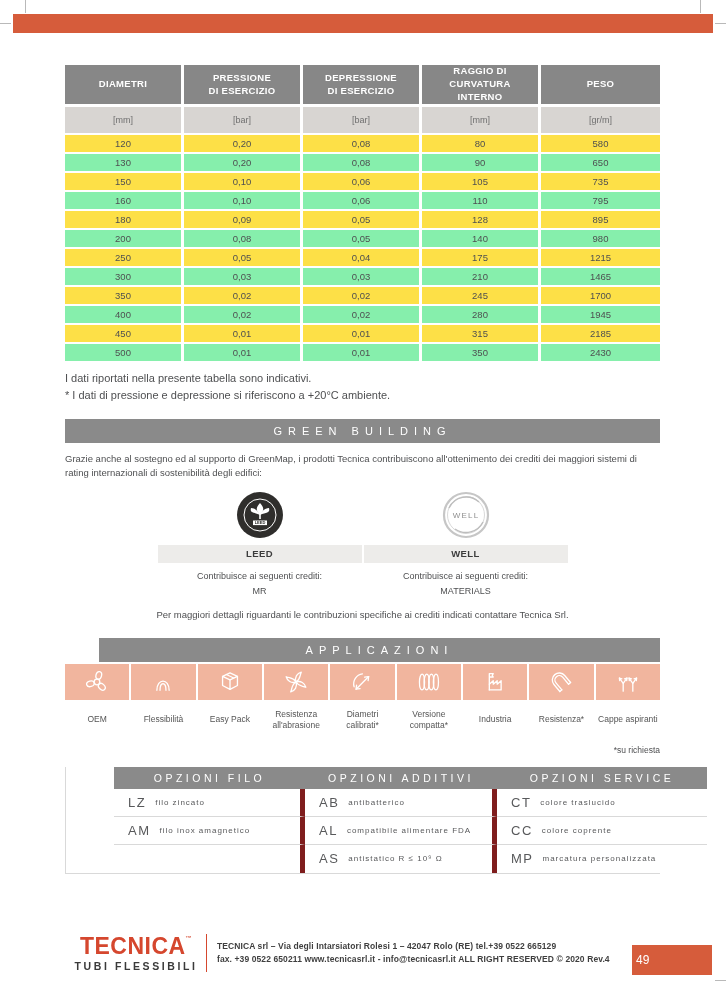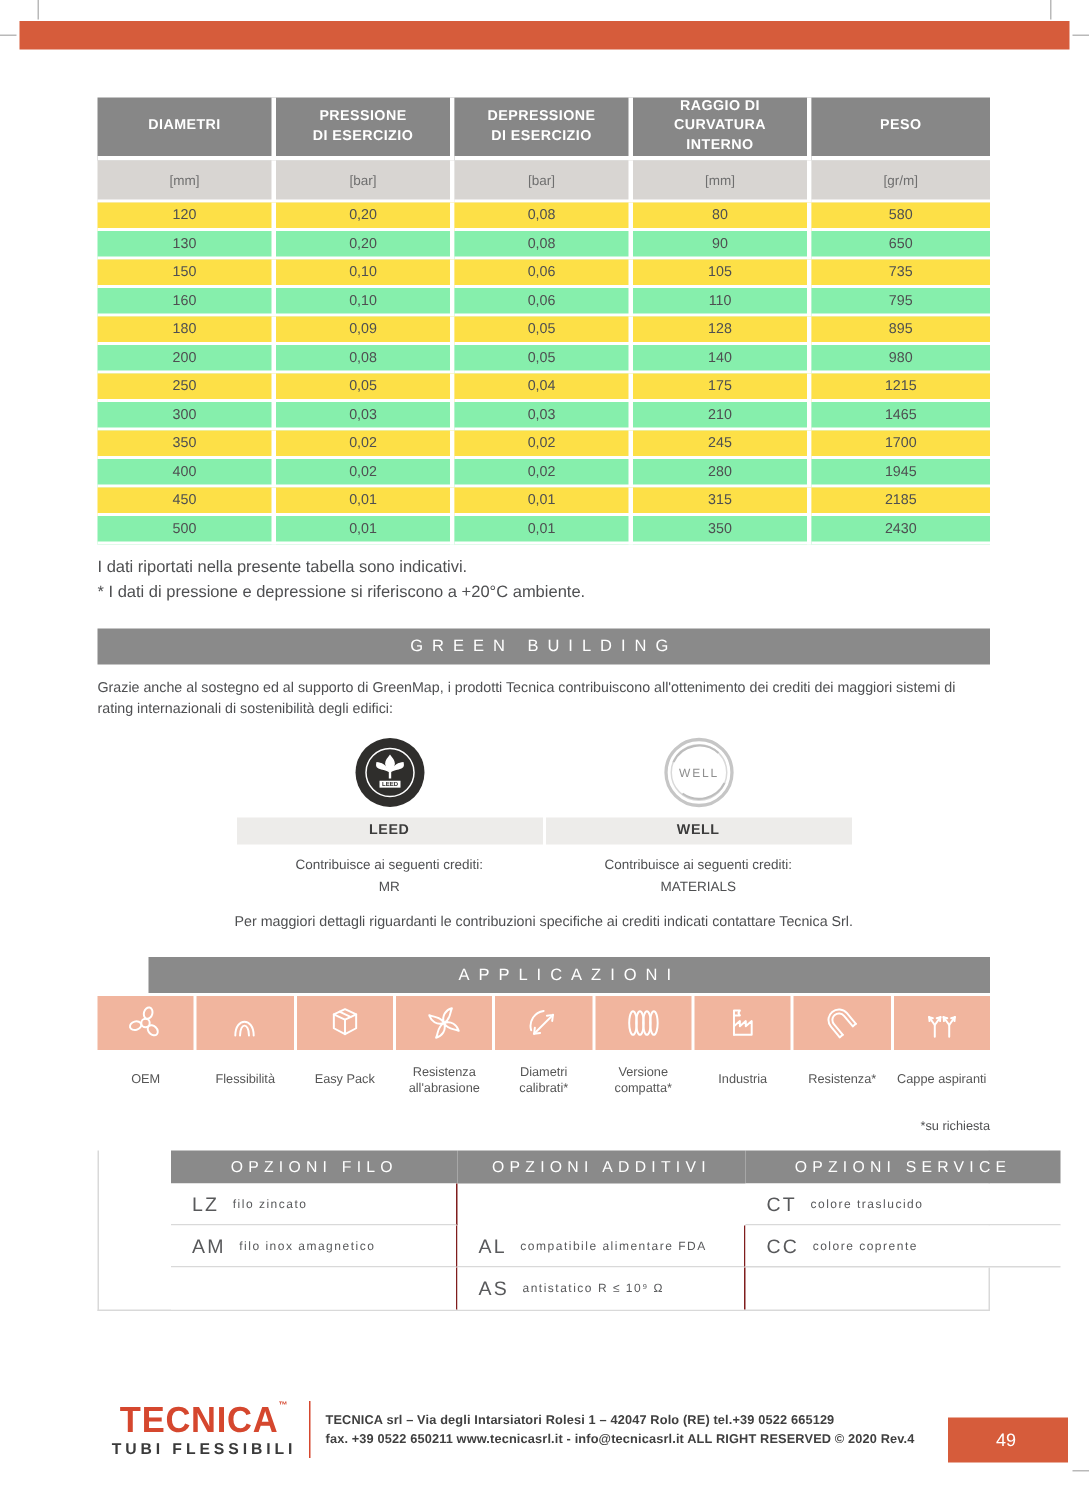--- a/index.html
+++ b/index.html
@@ -63,36 +63,36 @@
   .app-label { height:40px; background:#fff; display:flex; align-items:center; justify-content:center; text-align:center;
     font-size:8.5px; color:#555; line-height:1.2; padding:0 2px; }
   .apps-note { margin-top:5px; text-align:right; font-size:8.5px; color:#4e4f51; }
 
   
   .options-wrap { margin-top:12px; border:1px solid #d9d9d9; border-top:none;padding-left:48px; }
   .options-grid { display:grid; grid-template-columns:191px 192px 210px; }
   .opt-header { height:22px; background:#8A8A8A; color:#fff; display:flex; align-items:center; justify-content:center;
     font-size:10.5px; letter-spacing:3.5px; }
   .opt-cell { height:28px; display:flex; align-items:center; padding-left:14px;
-    border-bottom:1px solid #d9d9d9; border-right:1px solid #7f1d1d; background:#fff; }
+    border-bottom:1px solid #d9d9d9; border-right:5px solid #7f1d1d; background:#fff; }
   .opt-cell.last-col { border-right:none; }
   .opt-cell.last-row { border-bottom:none; }
   .opt-code { font-size:13px; color:#58595B; letter-spacing:1.5px; margin-right:9px; }
   .opt-desc { font-size:8px; color:#58595B; letter-spacing:1px; }
 
   
   .footer { position:absolute; left:0; right:0; top:928px; height:50px; display:flex; align-items:center; }
   .logo-block { margin-left:74px; width:124px; text-align:center; }
   .logo-text { font-size:23px; font-weight:800; color:#D5472E; letter-spacing:.5px; line-height:1; transform:scaleY(1.05); }
   .logo-tm { font-size:6px; vertical-align:top; font-weight:bold; }
   .logo-sub { margin-top:2px; font-size:10.5px; font-weight:bold; color:#3a3a3a; letter-spacing:2.6px; }
   .footer-divider { width:1px; height:38px; background:#D5472E; margin:0 10px 0 8px; }
   .footer-address { font-size:8.5px; font-weight:bold; color:#3f3f3f; line-height:1.55; letter-spacing:.1px; }
   .page-box { position:absolute; right:14px; top:17px; width:80px; height:30px; background:#D65C3B;
-    color:#fff; font-size:12px; display:flex; align-items:center; padding-left:32px; }
+    color:#fff; font-size:12px; display:flex; align-items:center; padding-left:4px; }
 </style>
 </head>
 <body>
 
 <div class="page">
 
   <div class="crop v" style="left:25px; top:0;"></div>
   <div class="crop h" style="left:0; top:23px;"></div>
   <div class="crop v" style="left:700px; top:0;"></div>
   <div class="crop h" style="right:0; top:23px;"></div>
@@ -377,40 +377,48 @@
 
     <div class="options-wrap">
       <div class="options-grid">
           <div class="opt-header" style="grid-area: 1 / 1;">OPZIONI FILO</div>
           <div class="opt-header" style="grid-area: 1 / 2;">OPZIONI ADDITIVI</div>
           <div class="opt-header" style="grid-area: 1 / 3;">OPZIONI SERVICE</div>
           <div class="opt-cell" style="grid-area: 2 / 1;">
             <span class="opt-code">LZ</span>
             <span class="opt-desc">filo zincato</span>
           </div>
+          <div class="opt-cell" style="grid-area: 2 / 2;">
+            <span class="opt-code">AB</span>
+            <span class="opt-desc">antibatterico</span>
+          </div>
           <div class="opt-cell last-col" style="grid-area: 2 / 3;">
             <span class="opt-code">CT</span>
             <span class="opt-desc">colore traslucido</span>
           </div>
           <div class="opt-cell" style="grid-area: 3 / 1;">
             <span class="opt-code">AM</span>
             <span class="opt-desc">filo inox amagnetico</span>
           </div>
           <div class="opt-cell" style="grid-area: 3 / 2;">
             <span class="opt-code">AL</span>
             <span class="opt-desc">compatibile alimentare FDA</span>
           </div>
           <div class="opt-cell last-col" style="grid-area: 3 / 3;">
             <span class="opt-code">CC</span>
             <span class="opt-desc">colore coprente</span>
           </div>
           <div class="opt-cell last-row" style="grid-area: 4 / 1;"></div>
           <div class="opt-cell last-row" style="grid-area: 4 / 2;">
             <span class="opt-code">AS</span>
             <span class="opt-desc">antistatico R ≤ 10⁹ Ω</span>
+          </div>
+          <div class="opt-cell last-col last-row" style="grid-area: 4 / 3;">
+            <span class="opt-code">MP</span>
+            <span class="opt-desc">marcatura personalizzata</span>
           </div>
         </div>
     </div>
 
   </div>
 
   <div class="footer">
     <div class="logo-block">
       <div class="logo-text"><span>TECNICA</span><span class="logo-tm">™</span></div>
       <div class="logo-sub">TUBI FLESSIBILI</div>

